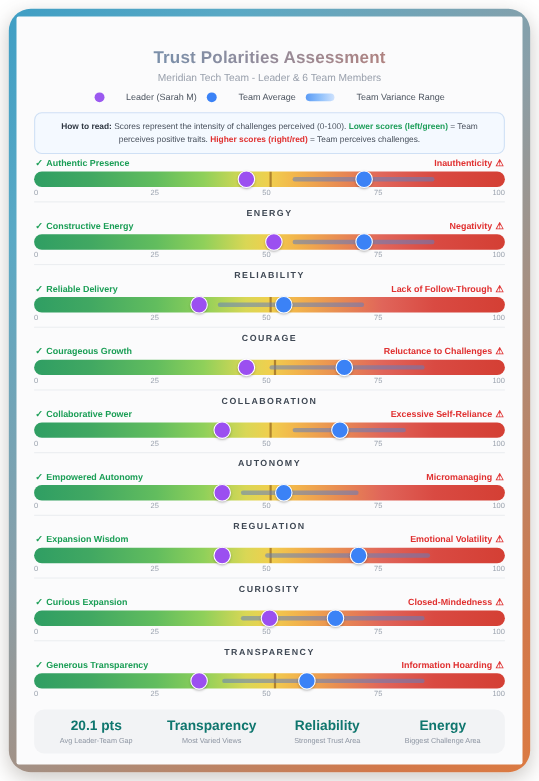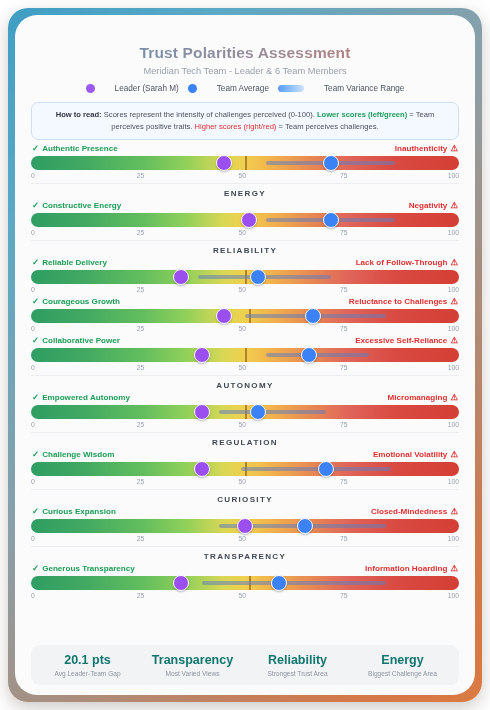--- a/index.html
+++ b/index.html
@@ -13,21 +13,21 @@
     position: absolute;
     left: 8px; top: 8px;
     width: 474px; height: 694px;
     border-radius: 20px;
     padding: 7px;
     background: linear-gradient(135deg, #3f9ec4 0%, #5aa9c5 18%, #8a9fa8 45%, #b08a74 68%, #d2784a 88%, #db7a42 100%);
     box-shadow: 0 6px 18px rgba(90,80,70,0.30);
   }
   #card {
     width: 100%; height: 100%;
-    border-radius: 22px;
+    border-radius: 2px;
     background: #fbfbfc;
     overflow: hidden;
     display: flex;
     flex-direction: column;
     padding: 10px 10px 8px 10px;
   }
 
   
   .title {
     text-align: center;
@@ -71,21 +71,21 @@
     background: #f4f9ff;
     border-radius: 7px;
     padding: 6px 10px;
     text-align: center;
     font-size: 7.6px;
     line-height: 1.55;
     color: #4a525e;
   }
   .howto b { color: #2f3742; }
   .howto .lo { color: #1e9e5a; font-weight: bold; }
-  .howto .hi { color: #e03131; font-weight: normal; }
+  .howto .hi { color: #e03131; font-weight: bold; }
 
   
   #rows { margin-top: 4px; flex: 1 1 auto; }
   .row { padding: 0 6px; }
   .section-label {
     text-align: center;
     font-size: 8px;
     font-weight: bold;
     letter-spacing: 1.35px;
     color: #3f4854;
@@ -259,20 +259,21 @@
           </div>
           <div class="ticks">
             <span>0</span>
             <span>25</span>
             <span>50</span>
             <span>75</span>
             <span>100</span>
           </div>
         </div>
         <div class="row">
+          <div class="section-label">COURAGE</div>
           <div class="poles">
             <div class="pole-pos">
               <span class="ico">✓</span>
               <span>Courageous Growth</span>
             </div>
             <div class="pole-neg">
               <span>Reluctance to Challenges</span>
               <span class="ico">⚠</span>
             </div>
           </div>
@@ -286,20 +287,21 @@
           </div>
           <div class="ticks">
             <span>0</span>
             <span>25</span>
             <span>50</span>
             <span>75</span>
             <span>100</span>
           </div>
         </div>
         <div class="row">
+          <div class="section-label">COLLABORATION</div>
           <div class="poles">
             <div class="pole-pos">
               <span class="ico">✓</span>
               <span>Collaborative Power</span>
             </div>
             <div class="pole-neg">
               <span>Excessive Self-Reliance</span>
               <span class="ico">⚠</span>
             </div>
           </div>
@@ -345,21 +347,21 @@
             <span>50</span>
             <span>75</span>
             <span>100</span>
           </div>
         </div>
         <div class="row">
           <div class="section-label">REGULATION</div>
           <div class="poles">
             <div class="pole-pos">
               <span class="ico">✓</span>
-              <span>Challenge Wisdom</span>
+              <span>Expansion Wisdom</span>
             </div>
             <div class="pole-neg">
               <span>Emotional Volatility</span>
               <span class="ico">⚠</span>
             </div>
           </div>
           <div class="track-wrap">
             <div class="track">
               <div class="midline" style="left: 50%;"></div>
             </div>

